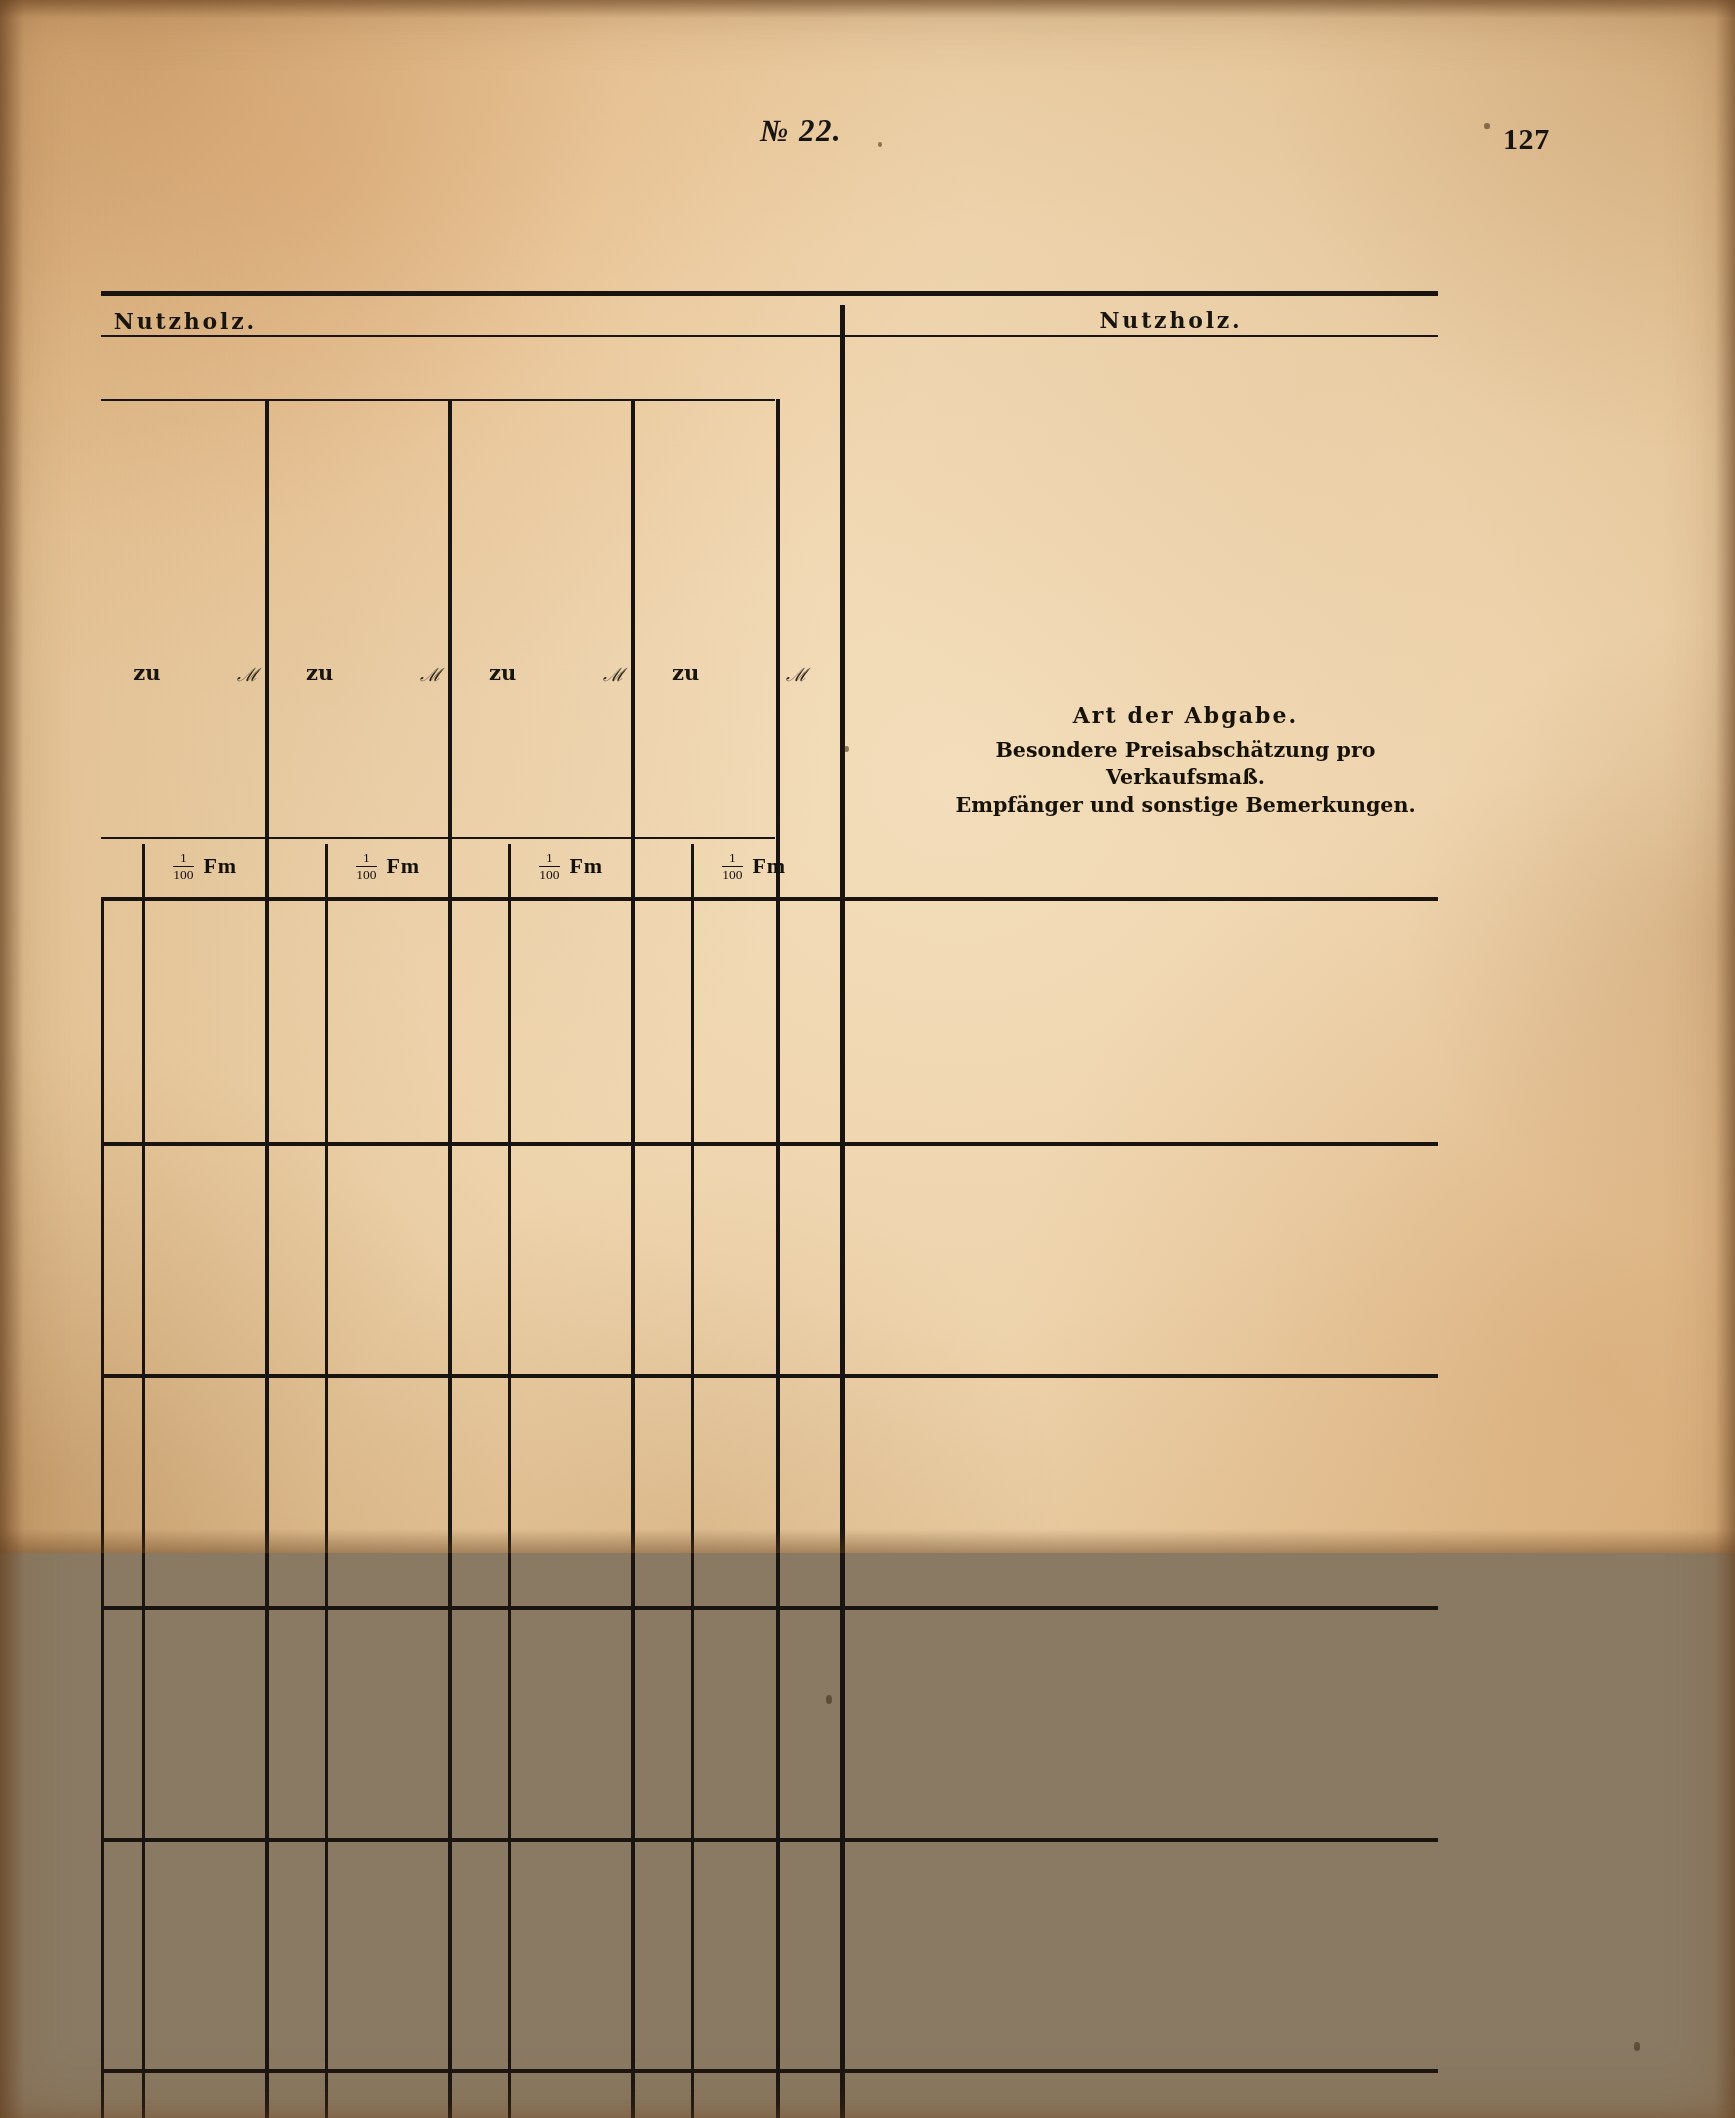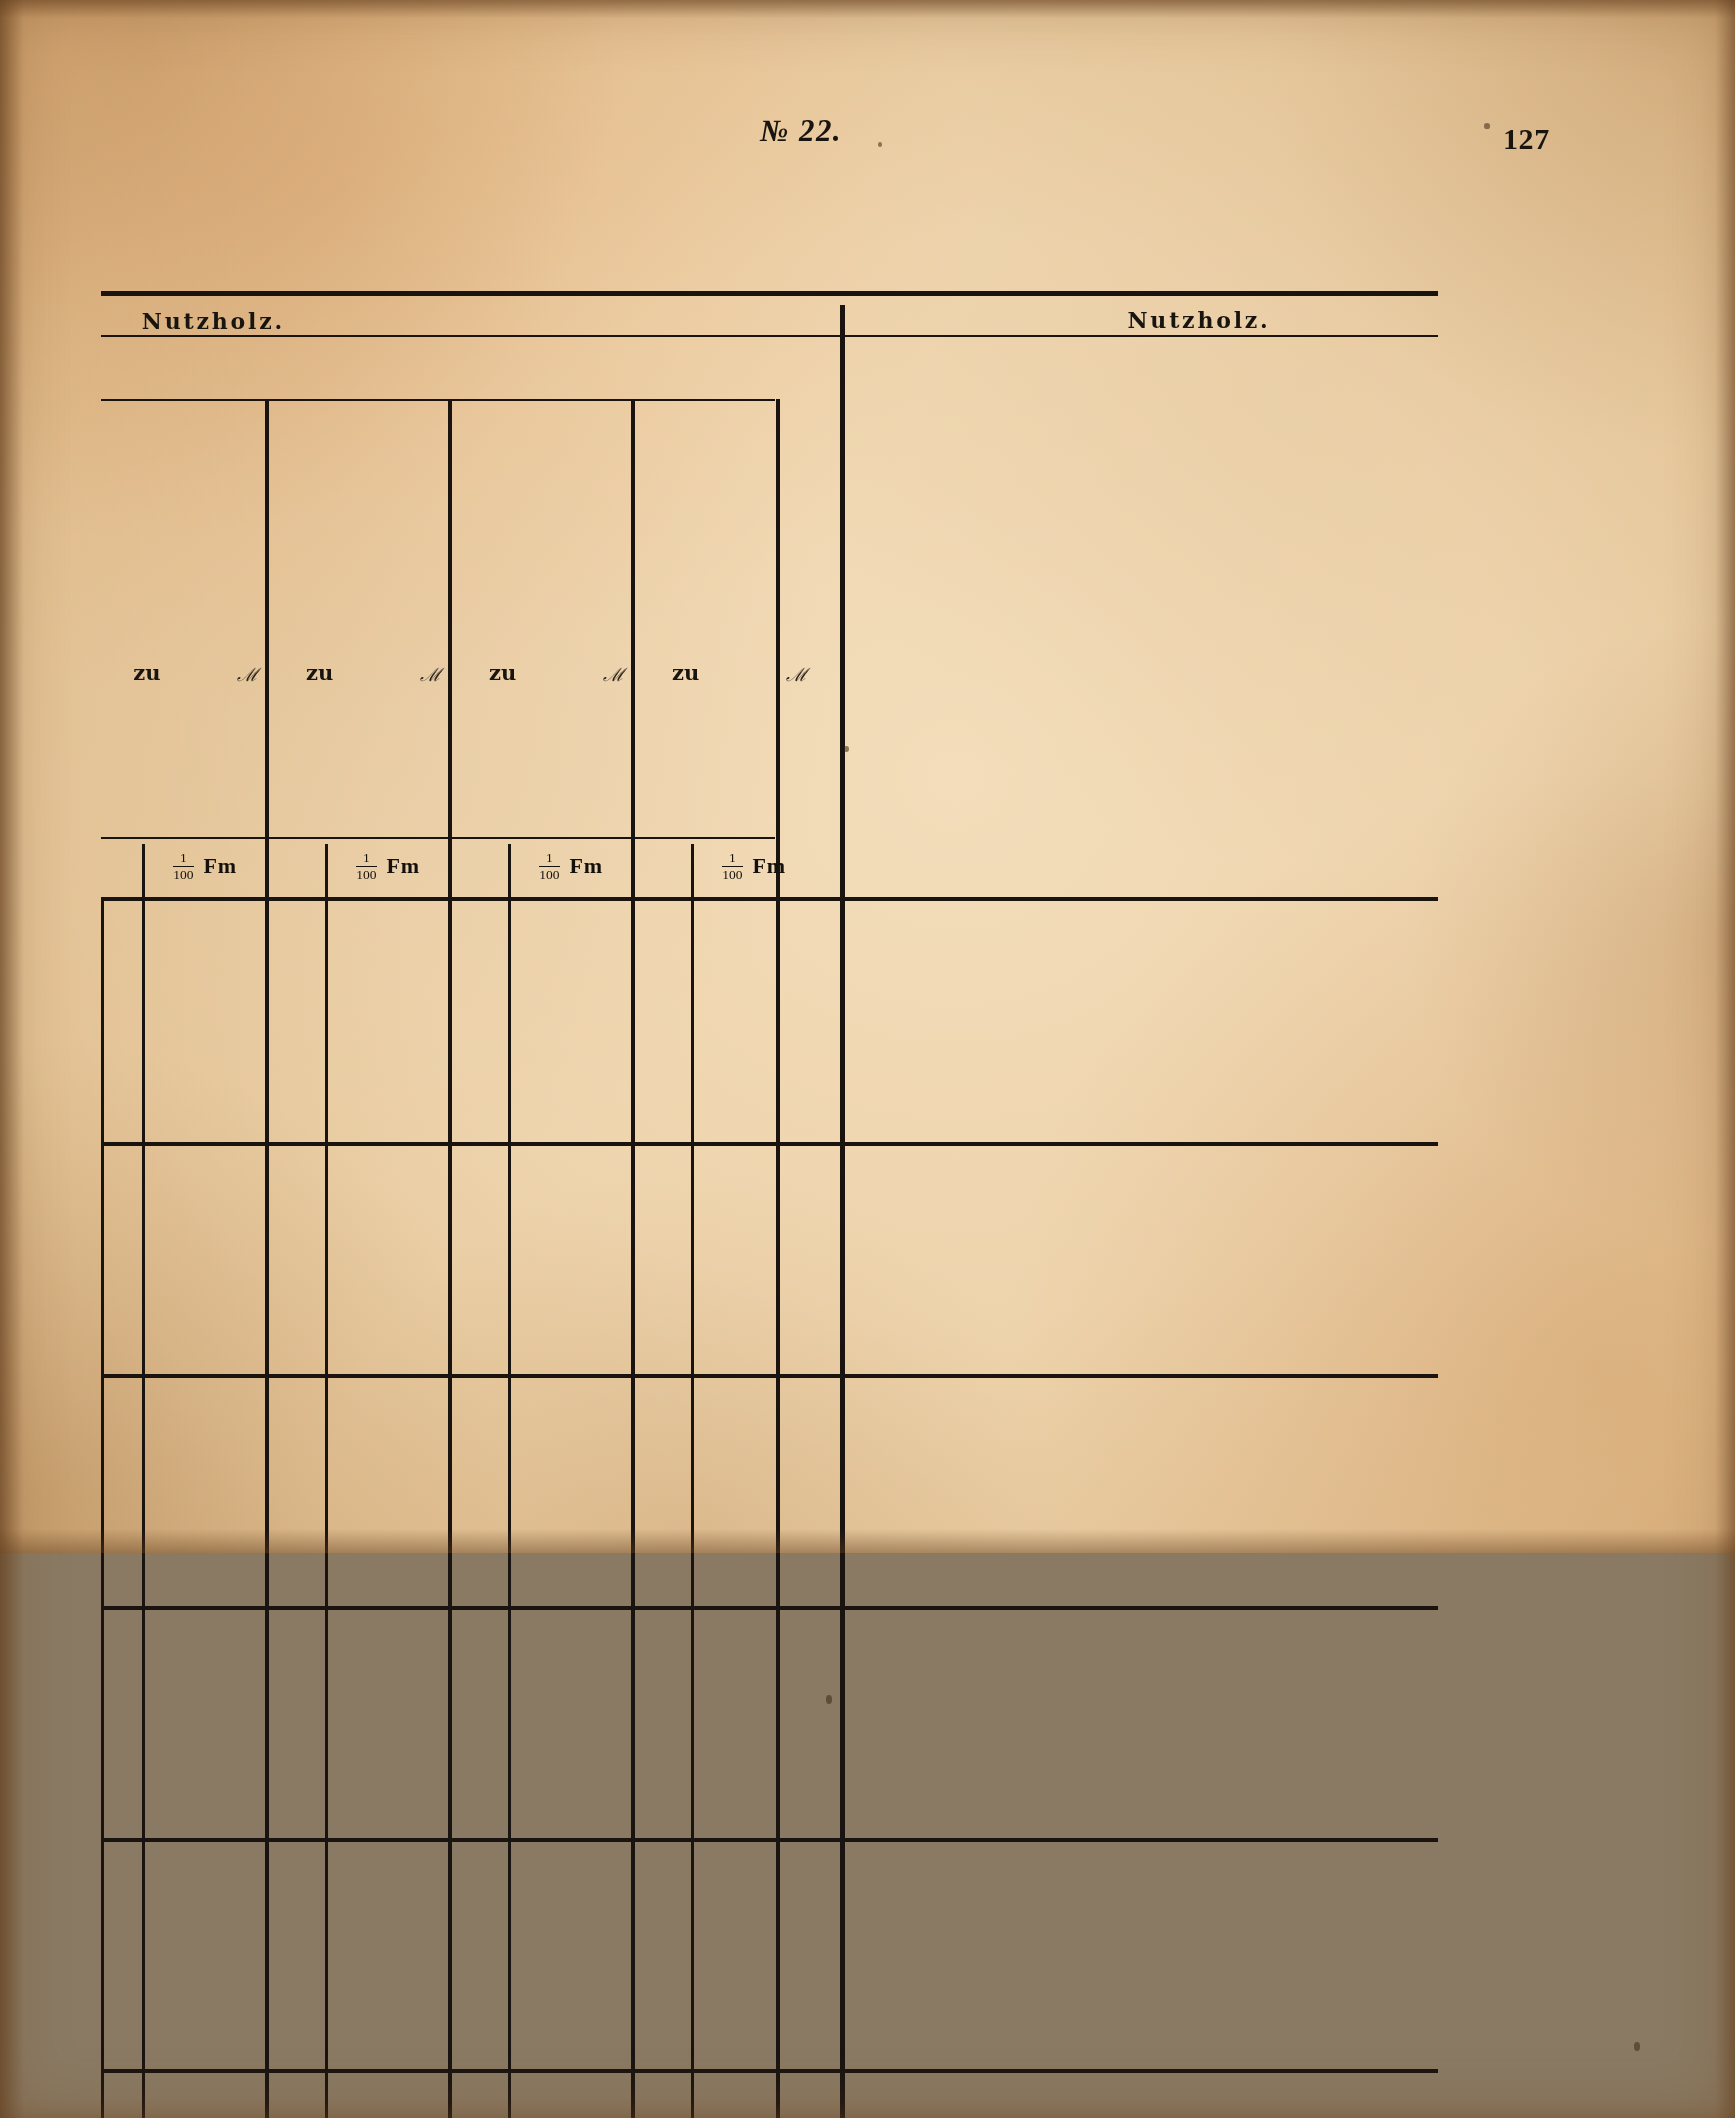--- a/index.html
+++ b/index.html
@@ -106,21 +106,20 @@
   }
   .vline {
     position: absolute;
     background: #1a1410;
   }
 
   
   .spaced-fraktur {
     font-family: "DejaVu Serif", serif;
     letter-spacing: 2.8px;
-    margin-left: 28px;
   }
   #lbl-nutzholz {
     position: absolute;
     left: 12.8px; top: 17px;
     font-size: 22px;
     font-weight: bold;
   }
   #lbl-ausgabe {
     position: absolute;
     left: 822px; top: 15.6px;
@@ -287,20 +286,25 @@
     </div>
 
     <div class="fmcell" style="left:600px;">
       <span class="frac">
         <span class="num">1</span>
         <span class="bar"></span>
         <span class="den">100</span>
       </span><span class="fm">Fm</span>
     </div>
 
+    <div id="ausgabe-caption">
+      <span class="l1">Art der Abgabe.</span>
+      <span class="l2">Besondere Preisabschätzung pro Verkaufsmaß.</span>
+      <span class="l3">Empfänger und sonstige Bemerkungen.</span>
+    </div>
   </div>
 
   <div class="speck" style="left:844px; top:746px; width:5px;  height:6.4px;"></div>
   <div class="speck" style="left:826px; top:1695px; width:6.4px;  height:9.2px;"></div>
   <div class="speck" style="left:1484px; top:123px;  width:5.7px;  height:5.7px;"></div>
   <div class="speck" style="left:1634px; top:2042px; width:6.4px;  height:8.5px;"></div>
   <div class="speck" style="left:878px; top:142px;  width:4.3px;  height:5px;"></div>
 
   <div id="edge"></div>
   <div id="leftband"></div>

